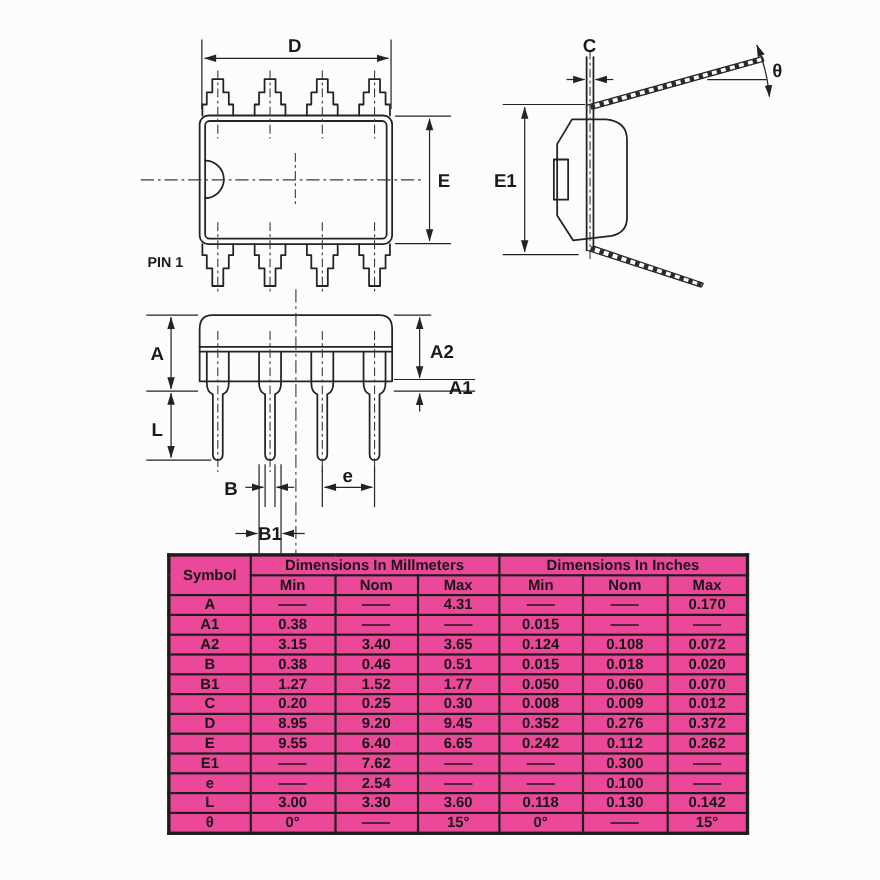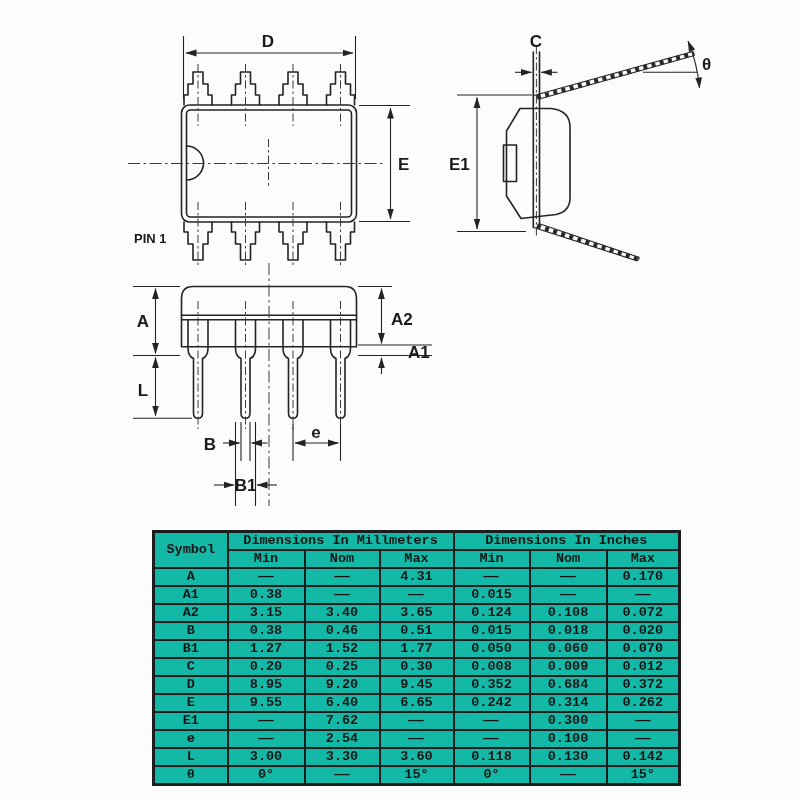--- a/index.html
+++ b/index.html
@@ -6,23 +6,23 @@
   #stage{position:relative;width:800px;height:800px;background:#fcfcfc;overflow:hidden;
          font-family:"Liberation Sans",sans-serif;}
   #drawing{position:absolute;left:0;top:0;}
   .obj{stroke:#232323;stroke-width:1.6;fill:none;stroke-linejoin:round;stroke-linecap:round;}
   .thin{stroke:#232323;stroke-width:1.1;fill:none;}
   .cl{stroke:#3a3a3a;stroke-width:1;fill:none;stroke-dasharray:12 3.5 2.5 3.5;}
   .clf{stroke:#3a3a3a;stroke-width:1;fill:none;stroke-dasharray:8 3 2.5 3;}
   .hatch{stroke:#2a2a2a;stroke-width:4.6;stroke-dasharray:4 4.5;fill:none;}
   .lbl{font:bold 17px "Liberation Sans",sans-serif;fill:#1a1a1a;}
   .lbl-s{font:bold 13px "Liberation Sans",sans-serif;fill:#1a1a1a;}
-  table.dim-table{position:absolute;left:152px;top:530px;width:528px;border-collapse:collapse;
-    table-layout:fixed;background:#14b8a6;border:3px solid #1d1d1d;
-    font-family:Liberation Mono, monospace;font-size:13.5px;font-weight:bold;color:#161616;}
+  table.dim-table{position:absolute;left:152px;top:503px;width:528px;border-collapse:collapse;
+    table-layout:fixed;background:#ec4899;border:3px solid #1d1d1d;
+    font-family:Liberation Sans, sans-serif;font-size:13.5px;font-weight:bold;color:#161616;}
   .dim-table th,.dim-table td{border:2px solid #1d1d1d;text-align:center;vertical-align:middle;
     padding:0;height:16px;line-height:1.05;overflow:hidden;}
   .dim-table thead th{height:16px;}
   .dash{display:inline-block;transform:scaleX(1.9);}
 </style>
 </head>
 <body>
 
 <div id="stage">
 
@@ -242,30 +242,30 @@
           <td>0.008</td>
           <td>0.009</td>
           <td>0.012</td>
         </tr>
         <tr>
           <td>D</td>
           <td>8.95</td>
           <td>9.20</td>
           <td>9.45</td>
           <td>0.352</td>
-          <td>0.684</td>
+          <td>0.276</td>
           <td>0.372</td>
         </tr>
         <tr>
           <td>E</td>
           <td>9.55</td>
           <td>6.40</td>
           <td>6.65</td>
           <td>0.242</td>
-          <td>0.314</td>
+          <td>0.112</td>
           <td>0.262</td>
         </tr>
         <tr>
           <td>E1</td>
           <td><span class="dash">—</span></td>
           <td>7.62</td>
           <td><span class="dash">—</span></td>
           <td><span class="dash">—</span></td>
           <td>0.300</td>
           <td><span class="dash">—</span></td>

